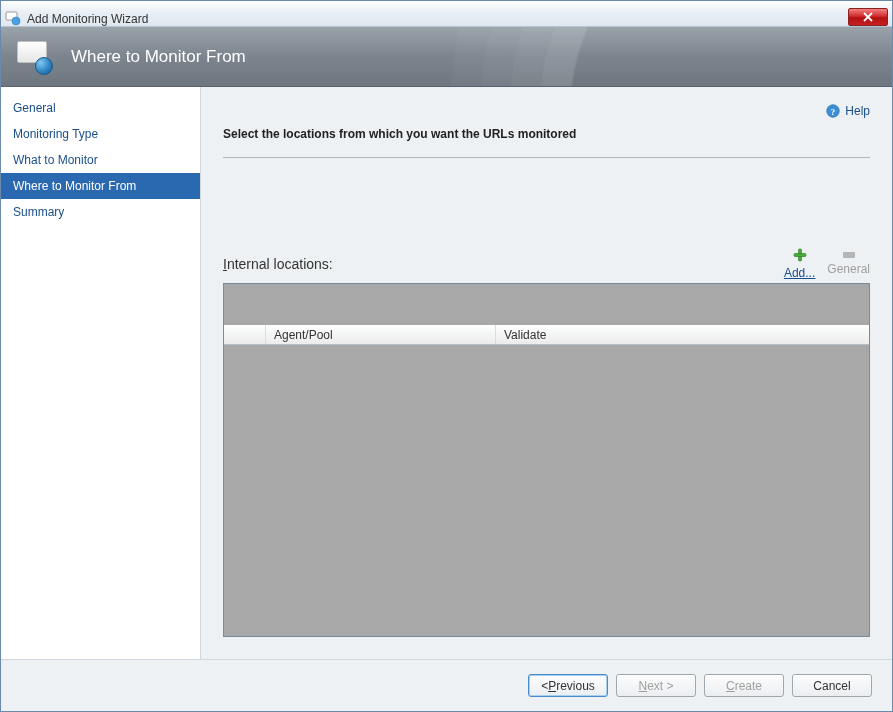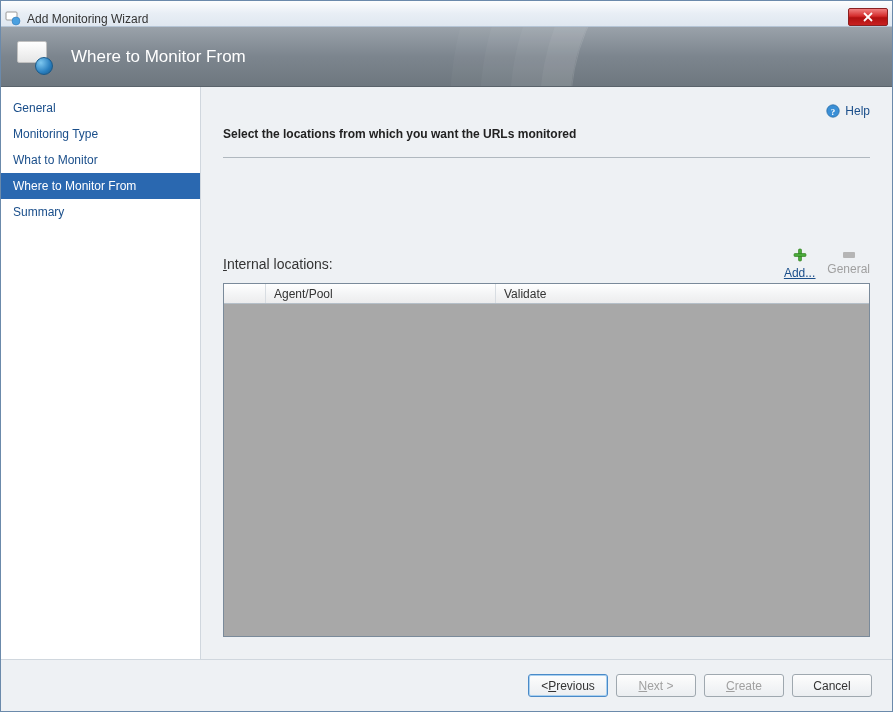--- a/index.html
+++ b/index.html
@@ -204,20 +204,21 @@
       height: 354px;
       display: flex;
       flex-direction: column;
     }
     .table-header {
       display: flex;
       background: linear-gradient(to bottom, #ffffff, #f4f5f6 50%, #ececed);
       border-bottom: 1px solid #b5bfc8;
       height: 20px;
       align-items: stretch;
+      margin-top: 41px;
     }
     .th {
       padding: 2px 8px;
       font-size: 12px;
       color: #333;
       border-right: 1px solid #d8dde2;
       display: flex;
       align-items: center;
     }
     .th.checkbox-col { width: 42px; border-right: 1px solid #d8dde2; }

